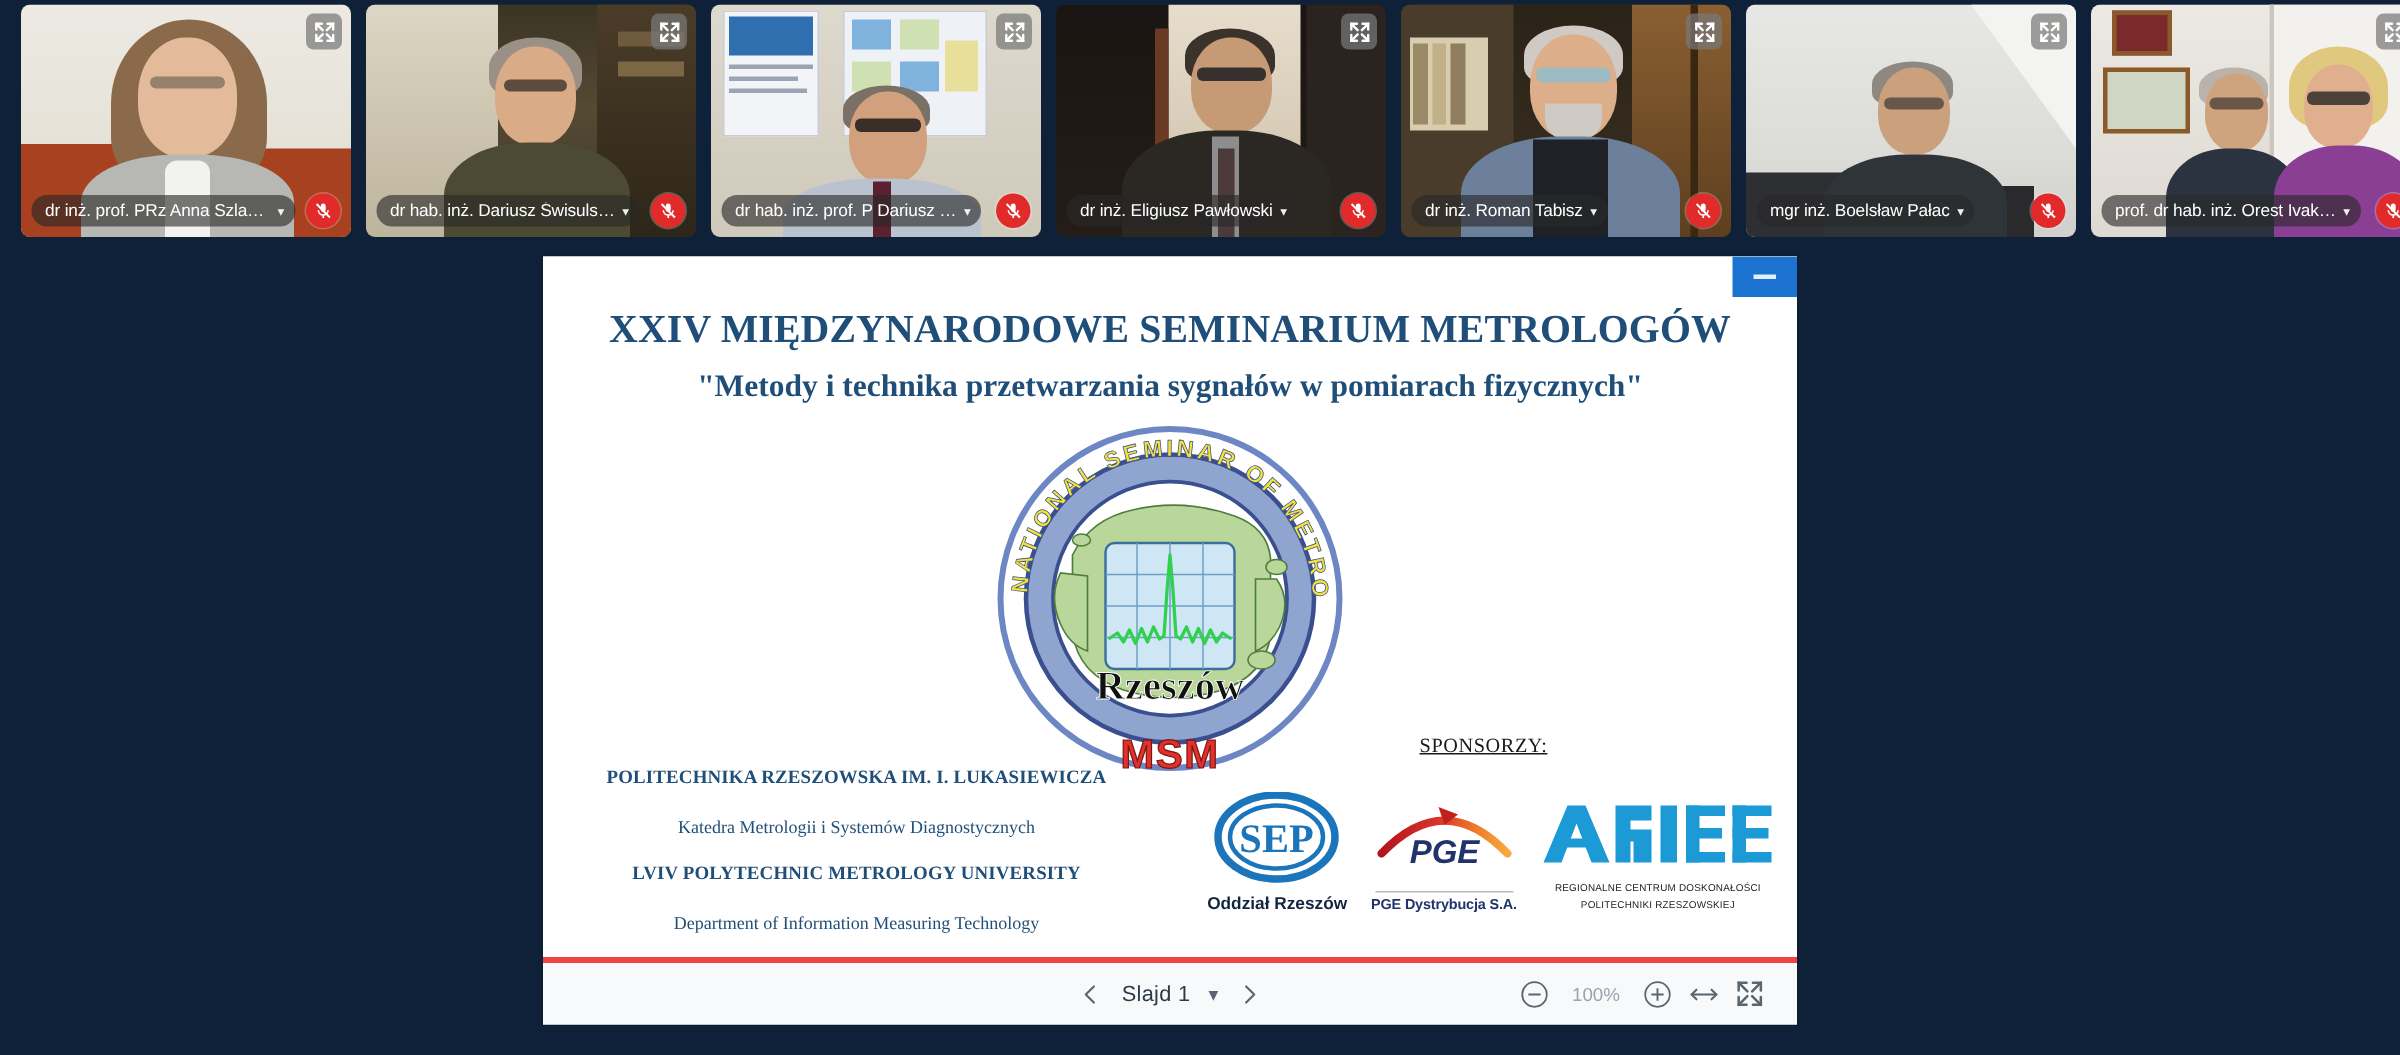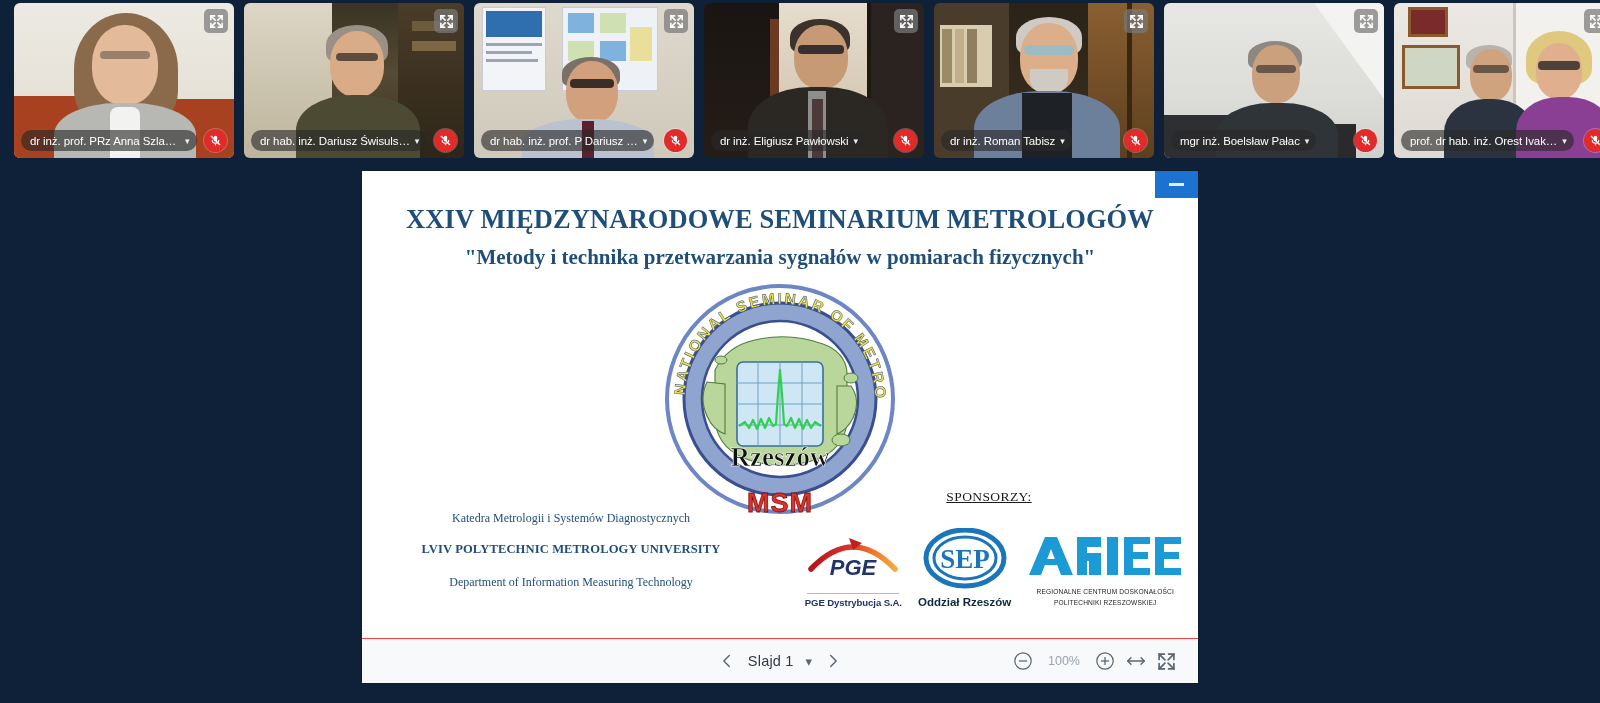--- a/index.html
+++ b/index.html
@@ -176,21 +176,21 @@
   .arieet-caption {
     font-size: 6.6px; color: #1e1e1e; line-height: 1.45; margin-top: 2px;
     letter-spacing: 0.15px;
   }
 
   
   .slide-toolbar {
     position: relative;
     width: 836px; height: 45px;
     background: #f7f9fb;
-    border-top: 1px solid #ef4444;
+    border-top: 4px solid #ef4444;
     display: flex; align-items: center;
   }
   .tb-center {
     position: absolute; left: 0; right: 0;
     display: flex; align-items: center; justify-content: center;
     gap: 12px;
   }
   .tb-right {
     position: absolute; right: 22px;
     display: flex; align-items: center; gap: 10px;
@@ -581,58 +581,59 @@
             <textPath href="#arcTop" startOffset="50%" text-anchor="middle">INTERNATIONAL SEMINAR OF METROLOGY</textPath>
           </text>
           <text x="125" y="238" text-anchor="middle" font-family="Liberation Sans, sans-serif" font-size="27" font-weight="bold" fill="#e0312a" stroke="#7a1410" stroke-width="0.8" letter-spacing="1">MSM</text>
         </svg>
       </div>
 
       <div class="slide-cols">
 
         <div class="col">
           <div class="org-block">
+            <div class="org-name">POLITECHNIKA RZESZOWSKA IM. I. LUKASIEWICZA</div>
             <div class="org-dept">Katedra Metrologii i Systemów Diagnostycznych</div>
           </div>
           <div class="org-block second">
             <div class="org-name">LVIV POLYTECHNIC METROLOGY UNIVERSITY</div>
             <div class="org-dept">Department of Information Measuring Technology</div>
           </div>
         </div>
 
         <div class="col">
           <div class="col-head">SPONSORZY:</div>
 
           <div class="sponsor-row">
+
+            <div class="sponsor">
+              <svg width="84" height="62" viewBox="0 0 84 62">
+                <ellipse cx="42" cy="30" rx="39" ry="28" fill="none" stroke="#1b75bb" stroke-width="5"></ellipse>
+                <ellipse cx="42" cy="30" rx="31" ry="21" fill="none" stroke="#1b75bb" stroke-width="3"></ellipse>
+                <text x="42" y="40" text-anchor="middle" font-family="Liberation Serif, serif" font-size="27" font-weight="bold" fill="#1b75bb">SEP</text>
+              </svg>
+              <div class="sep-caption">Oddział Rzeszów</div>
+            </div>
 
             <div class="sponsor">
               <svg width="96" height="58" viewBox="0 0 96 58">
                 <defs>
                   <linearGradient id="pgeArc" x1="0" y1="0" x2="1" y2="0">
                     <stop offset="0%" stop-color="#b3141e"></stop>
                     <stop offset="45%" stop-color="#d8342a"></stop>
                     <stop offset="75%" stop-color="#ef7b2a"></stop>
                     <stop offset="100%" stop-color="#f7a93d"></stop>
                   </linearGradient>
                 </defs>
                 <path d="M6 42 Q48 -2 90 42" fill="none" stroke="url(#pgeArc)" stroke-width="5.5" stroke-linecap="round"></path>
                 <path d="M44 11 L57 16 L48 23 Z" fill="#c2201f"></path>
                 <text x="48" y="48" text-anchor="middle" font-family="Liberation Sans, sans-serif" font-size="22" font-weight="bold" font-style="italic" fill="#20346b">PGE</text>
               </svg>
               <div class="pge-rule"></div>
               <div class="pge-caption">PGE Dystrybucja S.A.</div>
-            </div>
-
-            <div class="sponsor">
-              <svg width="84" height="62" viewBox="0 0 84 62">
-                <ellipse cx="42" cy="30" rx="39" ry="28" fill="none" stroke="#1b75bb" stroke-width="5"></ellipse>
-                <ellipse cx="42" cy="30" rx="31" ry="21" fill="none" stroke="#1b75bb" stroke-width="3"></ellipse>
-                <text x="42" y="40" text-anchor="middle" font-family="Liberation Serif, serif" font-size="27" font-weight="bold" fill="#1b75bb">SEP</text>
-              </svg>
-              <div class="sep-caption">Oddział Rzeszów</div>
             </div>
 
             <div class="sponsor">
               <svg width="156" height="50" viewBox="0 0 156 50">
                 <g fill="#1b9ad6">
                   <path d="M2 44 L18 6 L30 6 L46 44 L34 44 L24 18 L14 44 Z"></path>
                   <rect x="13" y="28" width="22" height="6"></rect>
                   <path d="M50 6 L74 6 L74 16 L60 16 L60 22 L74 22 L74 44 L62 44 L62 30 L60 30 L60 44 L50 44 Z"></path>
                   <rect x="80" y="6" width="11" height="38"></rect>
                   <rect x="97" y="6" width="26" height="7"></rect>

